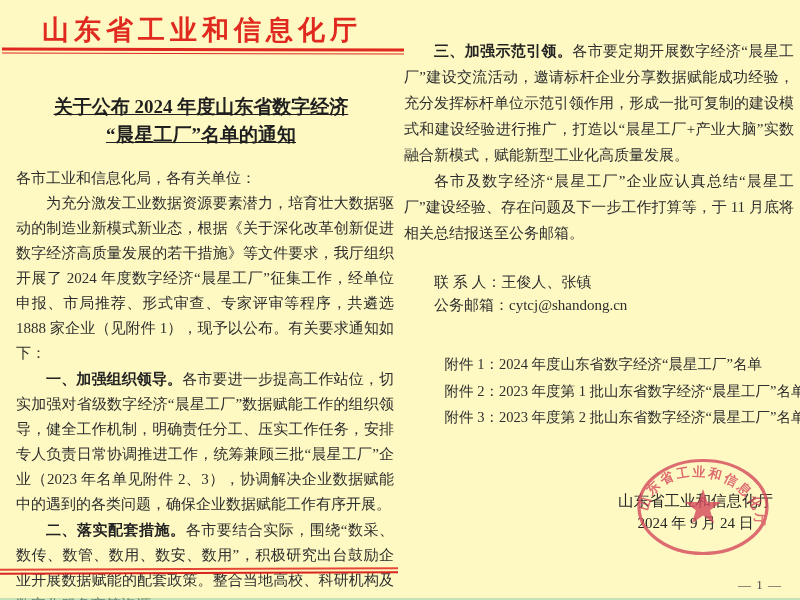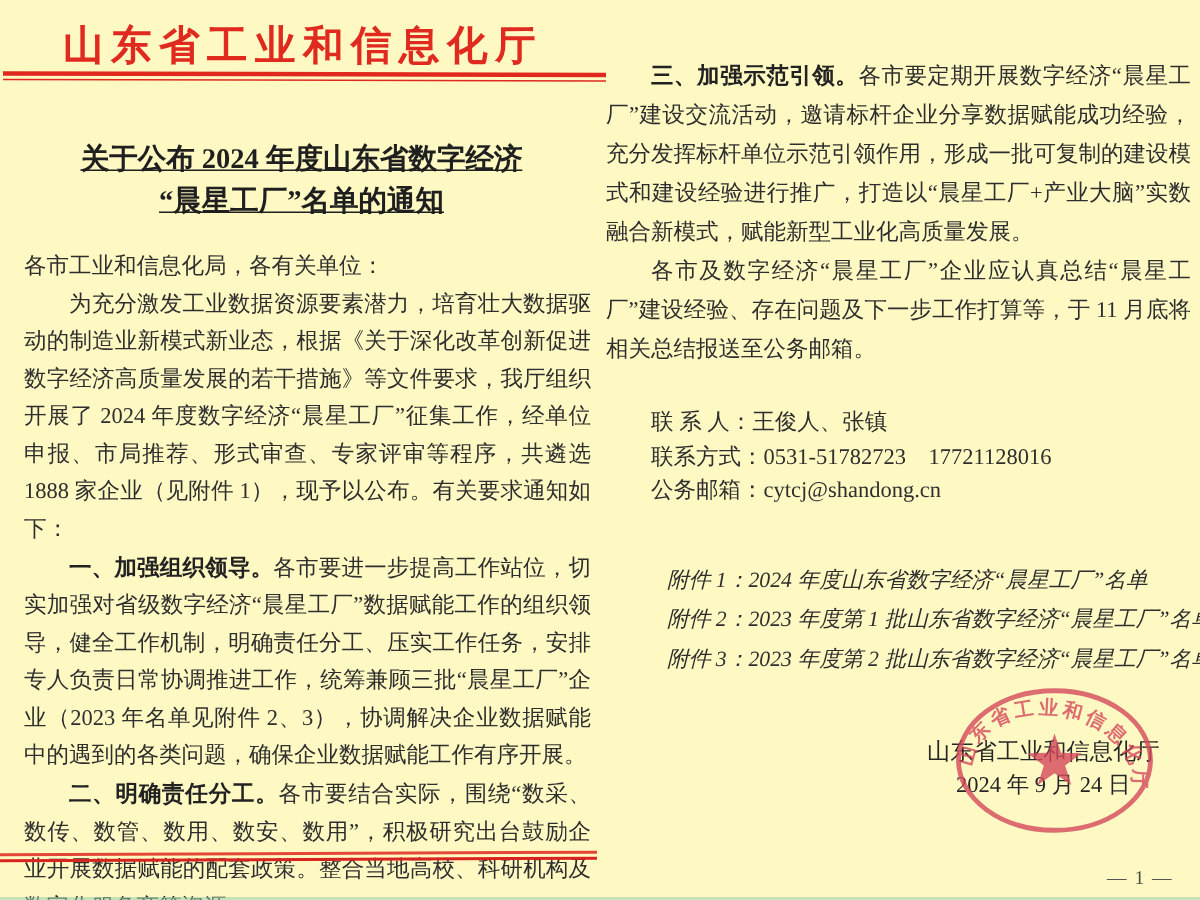--- a/index.html
+++ b/index.html
@@ -41,21 +41,21 @@
   .foot-rule .r1{height:1.5px;background:#e0281e;opacity:.85;}
   .foot-rule .r2{height:2.5px;background:#d9231f;margin-top:2px;}
   
   .right-body{
     position:absolute;left:404px;top:38px;width:390px;
     font-size:15px;line-height:26px;
     text-align:justify;
   }
   .contact{margin-top:25px;line-height:22.5px;}
   .contact div{text-indent:2em;white-space:pre-wrap;}
-  .attachments{margin-top:35px;line-height:26.5px;font-style:italic;}
+  .attachments{margin-top:35px;line-height:26.5px;}
   .attachments div{text-indent:2.8em;white-space:nowrap;font-size:14.5px;}
   .sig-agency{
     position:absolute;left:608px;top:491px;width:175px;
     text-align:center;font-size:15.5px;color:#262626;white-space:nowrap;
   }
   .sig-date{
     position:absolute;left:608px;top:514px;width:175px;
     text-align:center;font-size:15px;color:#262626;white-space:nowrap;
   }
   .page-number{
@@ -81,35 +81,34 @@
 
   <div class="doc-title">
     <div>关于公布 2024 年度山东省数字经济</div>
     <div>“晨星工厂”名单的通知</div>
   </div>
 
   <div class="left-body">
     <p class="no-indent">各市工业和信息化局，各有关单位：</p>
     <p>为充分激发工业数据资源要素潜力，培育壮大数据驱动的制造业新模式新业态，根据《关于深化改革创新促进数字经济高质量发展的若干措施》等文件要求，我厅组织开展了 2024 年度数字经济“晨星工厂”征集工作，经单位申报、市局推荐、形式审查、专家评审等程序，共遴选 1888 家企业（见附件 1），现予以公布。有关要求通知如下：</p>
     <p><b class="hei">一、加强组织领导。</b><span>各市要进一步提高工作站位，切实加强对省级数字经济“晨星工厂”数据赋能工作的组织领导，健全工作机制，明确责任分工、压实工作任务，安排专人负责日常协调推进工作，统筹兼顾三批“晨星工厂”企业（2023 年名单见附件 2、3），协调解决企业数据赋能中的遇到的各类问题，确保企业数据赋能工作有序开展。</span></p>
-    <p><b class="hei">二、明确责任分工。</b><span>各市要结合实际，围绕“数采、数传、数管、数用、数安、数用”，积极研究出台鼓励企业开展数据赋能的配套政策。整合当地高校、科研机构及数字化服务商等资源，</span></p>
+    <p><b class="hei">二、落实配套措施。</b><span>各市要结合实际，围绕“数采、数传、数管、数用、数安、数用”，积极研究出台鼓励企业开展数据赋能的配套政策。整合当地高校、科研机构及数字化服务商等资源，</span></p>
   </div>
 
   <div class="foot-rule">
     <div class="r1"></div>
       <div class="r2"></div>
   </div>
 
   <div class="right-body">
     <p><b class="hei">三、加强示范引领。</b><span>各市要定期开展数字经济“晨星工厂”建设交流活动，邀请标杆企业分享数据赋能成功经验，充分发挥标杆单位示范引领作用，形成一批可复制的建设模式和建设经验进行推广，打造以“晨星工厂+产业大脑”实数融合新模式，赋能新型工业化高质量发展。</span></p>
     <p>各市及数字经济“晨星工厂”企业应认真总结“晨星工厂”建设经验、存在问题及下一步工作打算等，于 11 月底将相关总结报送至公务邮箱。</p>
 
     <div class="contact">
       <div>联 系 人：王俊人、张镇</div>
-      <div>联系方式：0531-51782723　17721128016</div>
       <div>公务邮箱：cytcj@shandong.cn</div>
     </div>
 
     <div class="attachments">
       <div>附件 1：2024 年度山东省数字经济“晨星工厂”名单</div>
       <div>附件 2：2023 年度第 1 批山东省数字经济“晨星工厂”名单</div>
       <div>附件 3：2023 年度第 2 批山东省数字经济“晨星工厂”名单</div>
     </div>
   </div>
 

